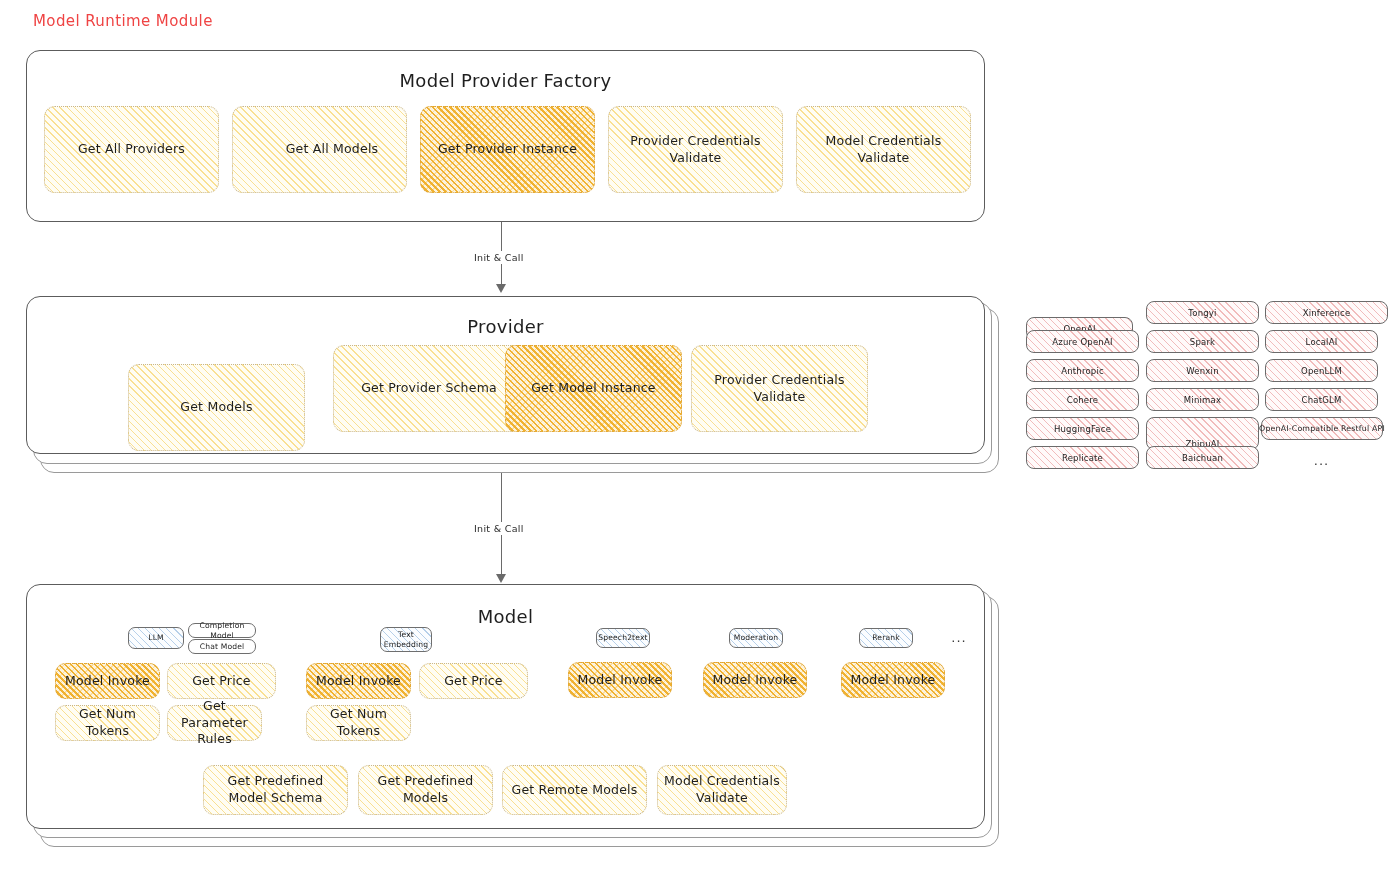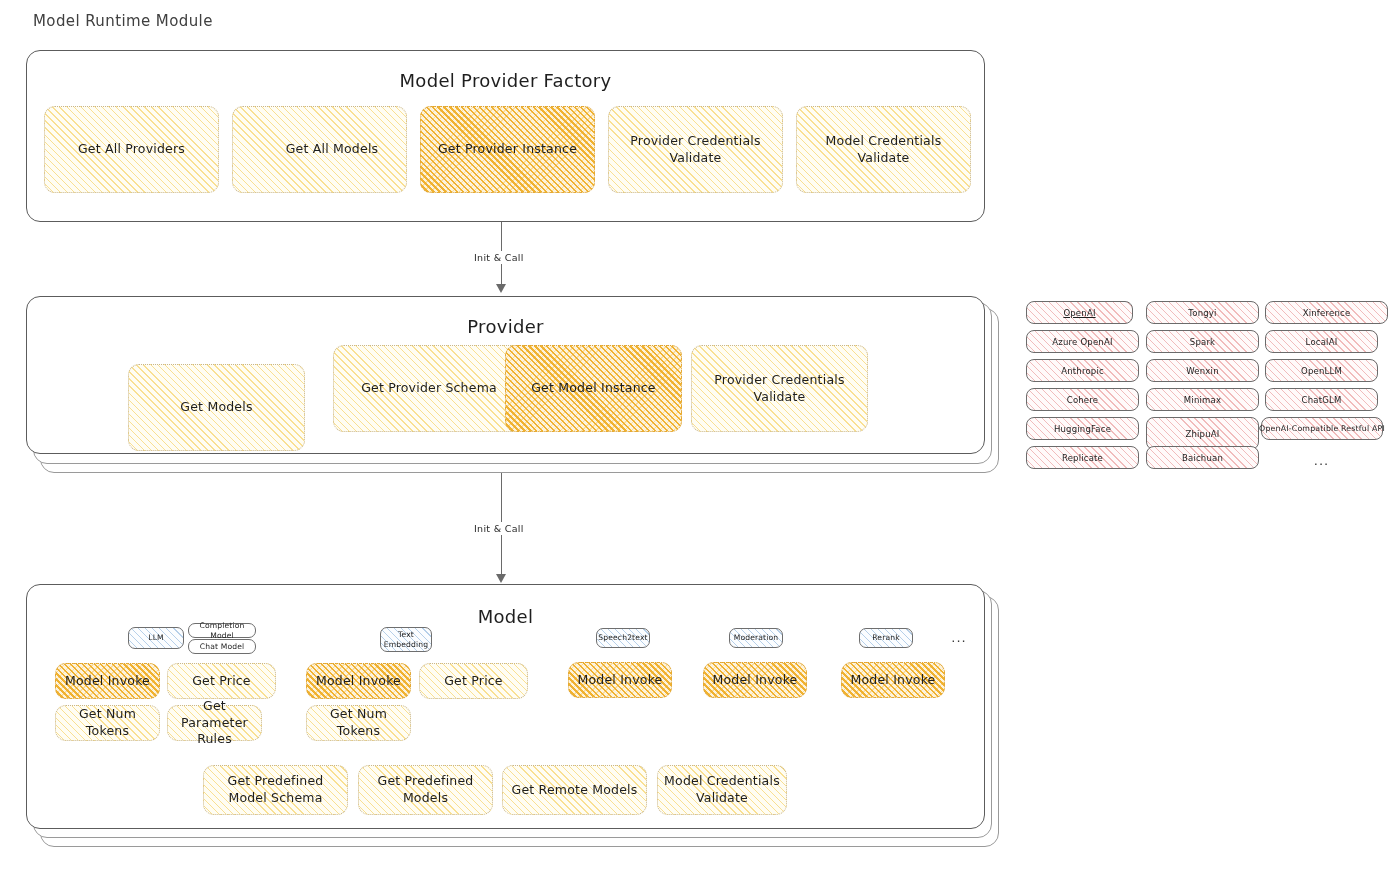--- a/index.html
+++ b/index.html
@@ -35,21 +35,21 @@
     background-color:#fbfdff;
     background-image:repeating-linear-gradient(45deg,
       rgba(80,140,200,.40) 0px, rgba(80,140,200,.40) 1px,
       rgba(255,255,255,0) 1px, rgba(255,255,255,0) 5px);
   }
 
   
   .abs{position:absolute;box-sizing:border-box;}
 
   .title{
-    font-size:15px;letter-spacing:.4px;color:#404040;white-space:nowrap;
+    font-size:15px;letter-spacing:.4px;color:#ef4444;white-space:nowrap;
   }
 
   
   .card{
     border:1.2px solid #5c5c5c;border-radius:14px;background:#ffffff;
   }
   .card-ghost{
     border:1.2px solid #9a9a9a;border-radius:14px;background:#ffffff;
   }
   .card-title{
@@ -137,21 +137,21 @@
 <div class="abs mbox hatch-yellow" style="left:333px;top:345px;width:192px;height:87px;">
   <span>Get Provider Schema</span>
 </div>
 <div class="abs mbox hatch-yellow-strong strong" style="left:505px;top:345px;width:177px;height:87px;">
   <span>Get Model Instance</span>
 </div>
 <div class="abs mbox hatch-yellow" style="left:691px;top:345px;width:177px;height:87px;">
   <span>Provider Credentials Validate</span>
 </div>
 
-<div class="abs pill hatch-pink" style="left:1026px;top:301px;width:107px;height:23px;text-decoration:underline;">
+<div class="abs pill hatch-pink" style="left:1026px;top:317px;width:107px;height:23px;text-decoration:underline;">
   <span>OpenAI</span>
 </div>
 <div class="abs pill hatch-pink" style="left:1026px;top:330px;width:113px;height:23px;">
   <span>Azure OpenAI</span>
 </div>
 <div class="abs pill hatch-pink" style="left:1026px;top:359px;width:113px;height:23px;">
   <span>Anthropic</span>
 </div>
 <div class="abs pill hatch-pink" style="left:1026px;top:388px;width:113px;height:23px;">
   <span>Cohere</span>
@@ -168,21 +168,21 @@
 </div>
 <div class="abs pill hatch-pink" style="left:1146px;top:330px;width:113px;height:23px;">
   <span>Spark</span>
 </div>
 <div class="abs pill hatch-pink" style="left:1146px;top:359px;width:113px;height:23px;">
   <span>Wenxin</span>
 </div>
 <div class="abs pill hatch-pink" style="left:1146px;top:388px;width:113px;height:23px;">
   <span>Minimax</span>
 </div>
-<div class="abs pill hatch-pink" style="left:1146px;top:417px;width:113px;height:33px;">
+<div class="abs pill hatch-pink" style="left:1146px;top:417px;width:113px;height:33px;align-items:flex-end;">
   <span>ZhipuAI</span>
 </div>
 <div class="abs pill hatch-pink" style="left:1146px;top:446px;width:113px;height:23px;">
   <span>Baichuan</span>
 </div>
 
 <div class="abs pill hatch-pink" style="left:1265px;top:301px;width:123px;height:23px;">
   <span>Xinference</span>
 </div>
 <div class="abs pill hatch-pink" style="left:1265px;top:330px;width:113px;height:23px;">

